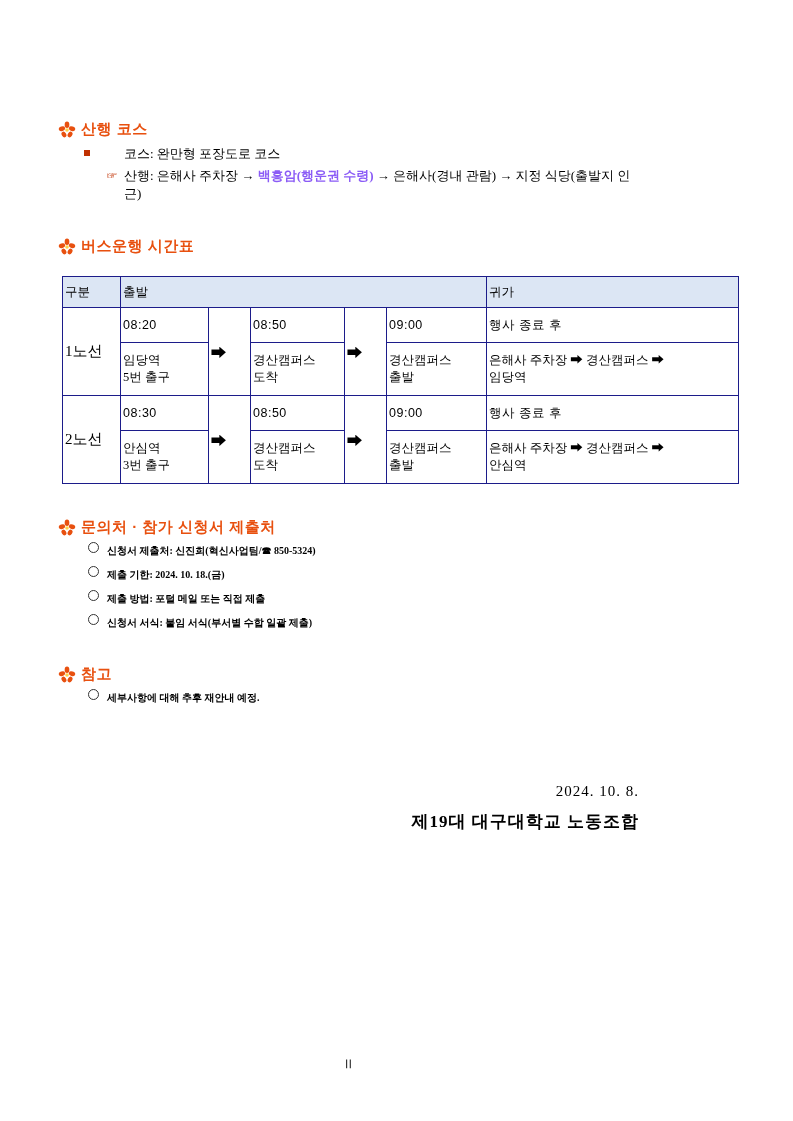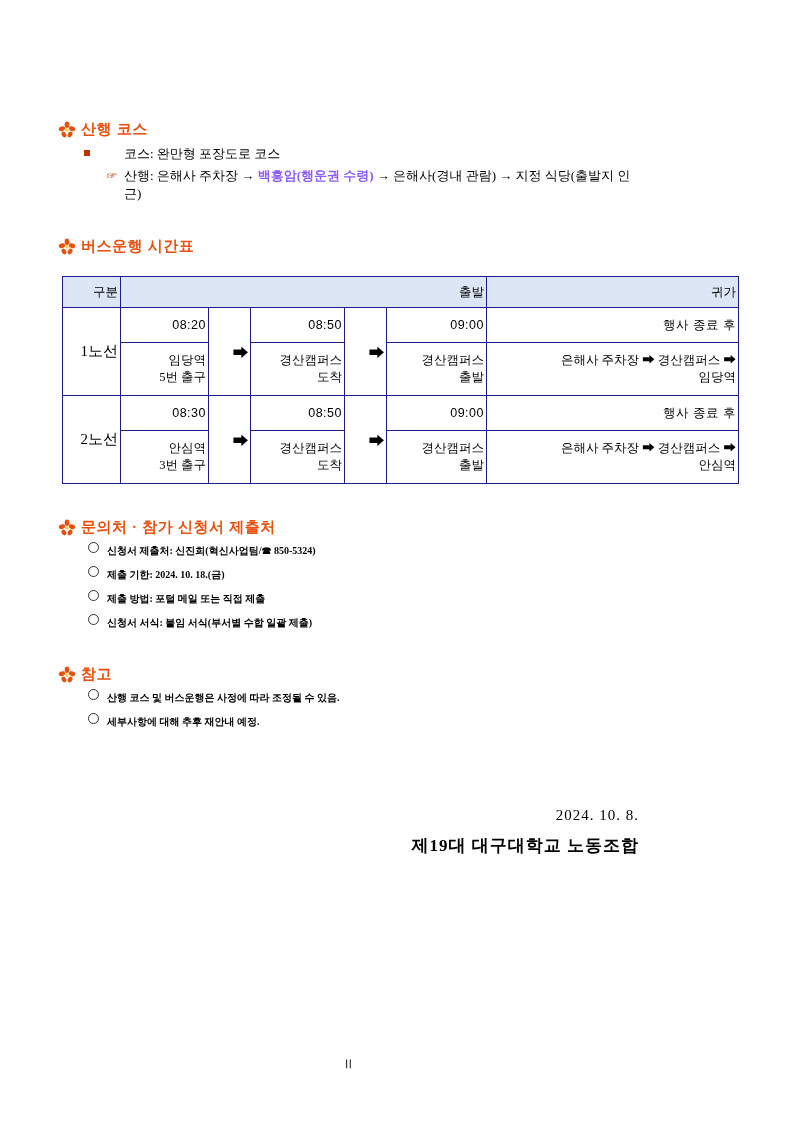--- a/index.html
+++ b/index.html
@@ -88,21 +88,21 @@
   
   table.bus {
     border-collapse: collapse;
     width: 676px;
     margin-left: 4px;
     table-layout: fixed;
     font-size: 12.5px;
   }
   table.bus th, table.bus td {
     border: 1px solid #1c1c8a;
-    text-align: right;
+    text-align: left;
     vertical-align: middle;
     padding: 3px 2px;
   }
   table.bus thead th {
     background: #dce6f4;
     font-weight: normal;
     height: 24px;
     font-size: 12.5px;
   }
   td.route-name {
@@ -352,24 +352,20 @@
         </g>
         <circle cx="10" cy="10" r="2" fill="#ffd24a"></circle>
       </svg>
     </span>
     <span class="section-title">참고</span>
   </div>
 
   <div class="circle-list">
     <div class="circle-item">
       <span class="circle-marker"></span>
-      <span>산행 코스 및 버스운행은 사정에 따라 조정될 수 있음.</span>
-    </div>
-    <div class="circle-item">
-      <span class="circle-marker"></span>
       <span>세부사항에 대해 추후 재안내 예정.</span>
     </div>
   </div>
 
   <div class="sign-block">
     <div class="sign-date">2024. 10. 8.</div>
     <div class="sign-org">제19대 대구대학교 노동조합</div>
   </div>
 
   <div class="page-number">Ⅱ</div>

